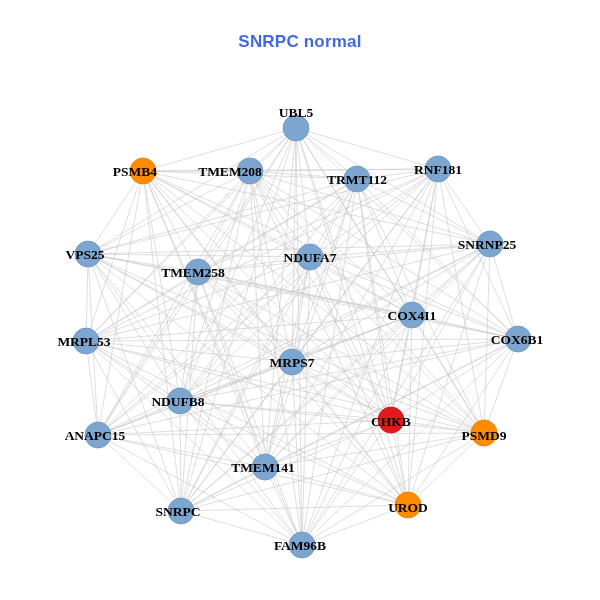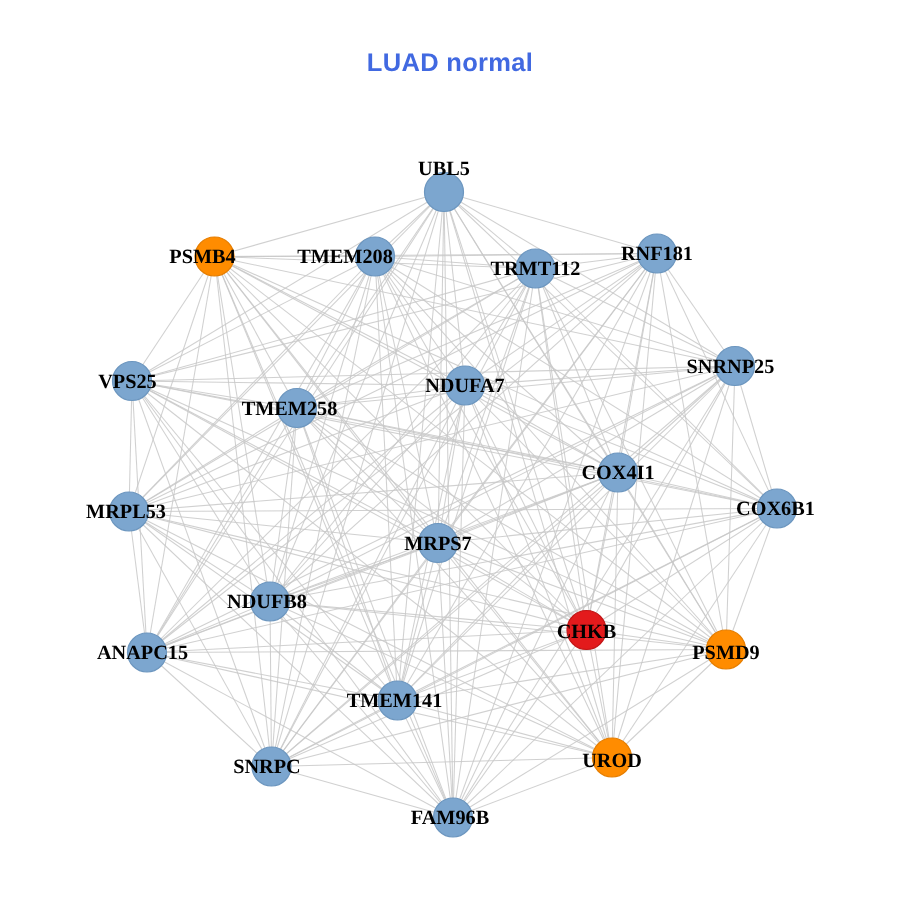--- a/index.html
+++ b/index.html
@@ -36,21 +36,21 @@
     font-weight: bold;
     font-size: 13.5px;
     fill: #000000;
     text-anchor: middle;
   }
 </style>
 </head>
 <body>
 
 <div class="figure">
-  <div class="page-title" style="color: rgb(65, 105, 225);">LUAD normal</div>
+  <div class="page-title" style="color: rgb(65, 105, 225);">SNRPC normal</div>
   <svg class="network-canvas" width="600" height="600" viewBox="0 0 600 600">
     <g>
         <line x1="296" y1="128" x2="250" y2="171" stroke="#C8C8C8" stroke-width="0.7" stroke-opacity="0.85"></line>
         <line x1="296" y1="128" x2="357" y2="179" stroke="#C8C8C8" stroke-width="0.7" stroke-opacity="0.85"></line>
         <line x1="296" y1="128" x2="438" y2="169" stroke="#C8C8C8" stroke-width="0.7" stroke-opacity="0.85"></line>
         <line x1="296" y1="128" x2="143" y2="171" stroke="#C8C8C8" stroke-width="0.7" stroke-opacity="0.85"></line>
         <line x1="296" y1="128" x2="490" y2="244" stroke="#C8C8C8" stroke-width="0.7" stroke-opacity="0.85"></line>
         <line x1="296" y1="128" x2="88" y2="254" stroke="#C8C8C8" stroke-width="0.7" stroke-opacity="0.85"></line>
         <line x1="296" y1="128" x2="310" y2="257" stroke="#C8C8C8" stroke-width="0.7" stroke-opacity="0.85"></line>
         <line x1="296" y1="128" x2="198" y2="272" stroke="#C8C8C8" stroke-width="0.7" stroke-opacity="0.85"></line>

